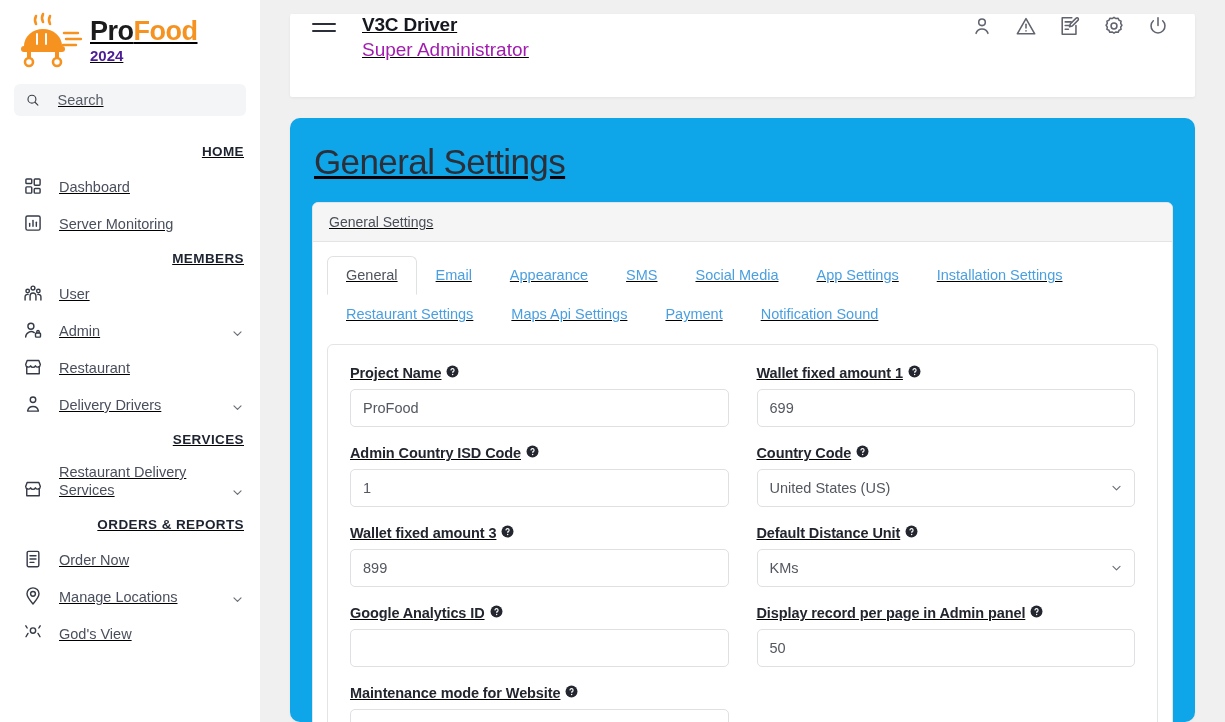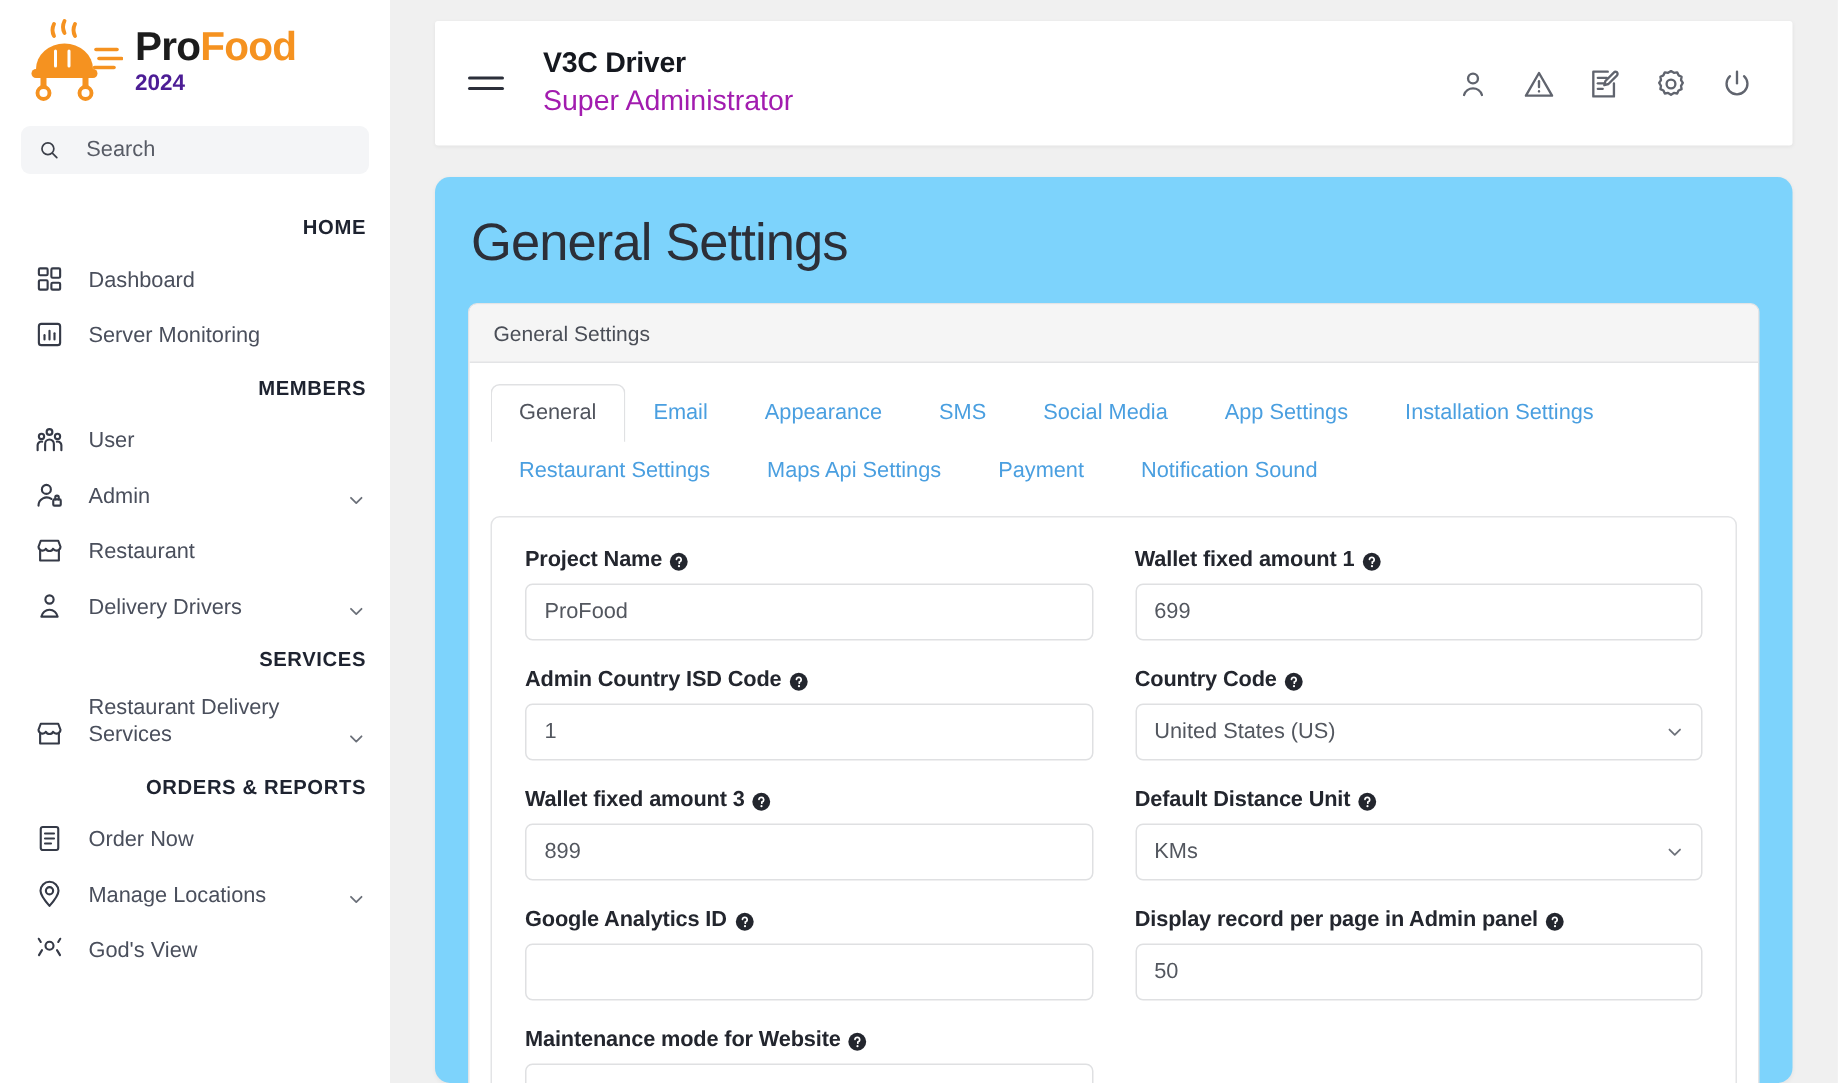--- a/index.html
+++ b/index.html
@@ -6,21 +6,21 @@
 
   html, body {
     width: 1225px;
     height: 722px;
     overflow: hidden;
     background: #f0f0f0;
     font-family: "Liberation Sans", sans-serif;
     -webkit-font-smoothing: antialiased;
   }
 
-  .app { display: flex; width: 1225px; height: 722px; }
+  .app { display: flex; width: 1225px; height: 722px; text-decoration: underline; }
 
   
   .sidebar {
     width: 260px;
     min-width: 260px;
     height: 722px;
     background: #ffffff;
     overflow: hidden;
     position: relative;
   }
@@ -113,21 +113,21 @@
     padding: 14px 30px 0 30px;
     overflow: hidden;
     background: #f0f0f0;
   }
 
   .topbar {
     background: #ffffff;
     border-radius: 2px;
     height: 83px;
     display: flex;
-    align-items: center;
+    align-items: flex-start;
     padding: 0 26px 0 22px;
     box-shadow: 0 1px 3px rgba(0,0,0,0.06);
   }
   .hamburger {
     width: 26px; height: 26px;
     display: flex; flex-direction: column; justify-content: center; gap: 5px;
     cursor: pointer;
     margin-right: 24px;
   }
   .hamburger span {
@@ -151,21 +151,21 @@
   }
   .tb-ico {
     width: 23px; height: 23px;
     color: #60646e;
     cursor: pointer;
     display: flex; align-items: center; justify-content: center;
   }
 
   .content-card {
     margin-top: 21px;
-    background: #7dd3fc;
+    background: #0ea5e9;
     border-radius: 10px;
     padding: 24px 22px 16px 22px;
     height: 604px;
     overflow: hidden;
     box-shadow: 0 1px 3px rgba(0,0,0,0.05);
   }
 
   .page-title {
     font-size: 35px;
     font-weight: normal;
@@ -226,21 +226,21 @@
     grid-template-columns: 1fr 1fr;
     column-gap: 28px;
     row-gap: 0;
   }
   .field { margin-bottom: 18px; }
   .field-label {
     font-size: 14.5px;
     font-weight: bold;
     color: #23262e;
     display: flex;
-    align-items: flex-end;
+    align-items: flex-start;
     gap: 5px;
     margin-bottom: 8px;
     letter-spacing: -0.1px;
   }
   .help-ico {
     width: 13px; height: 13px;
     flex: 0 0 13px;
     color: #23262e;
   }
   .control {

